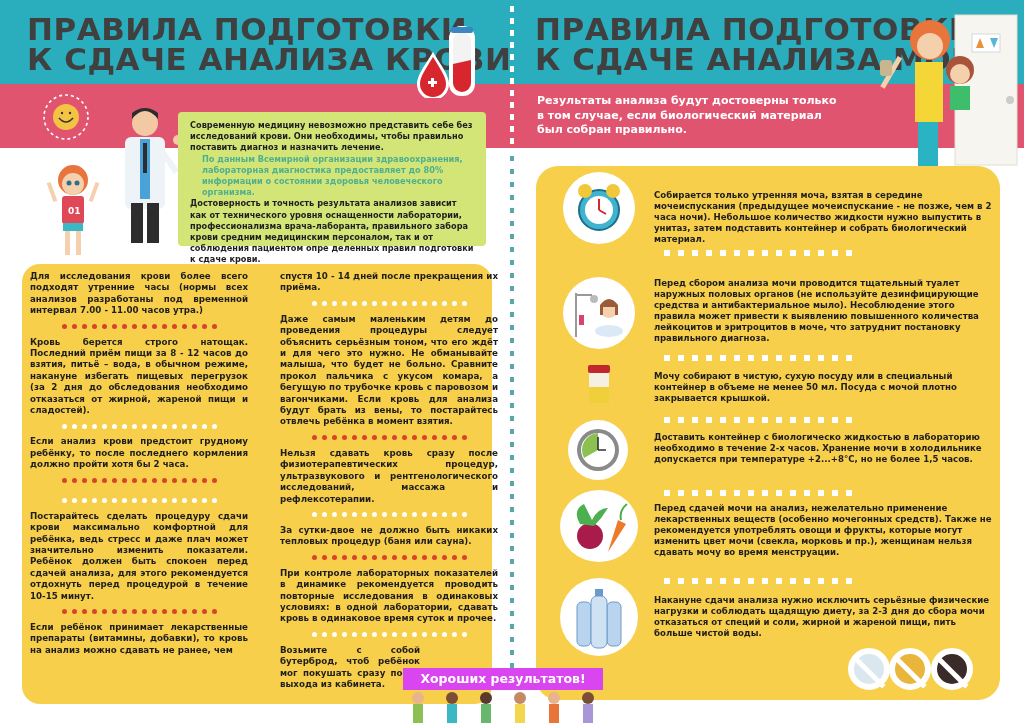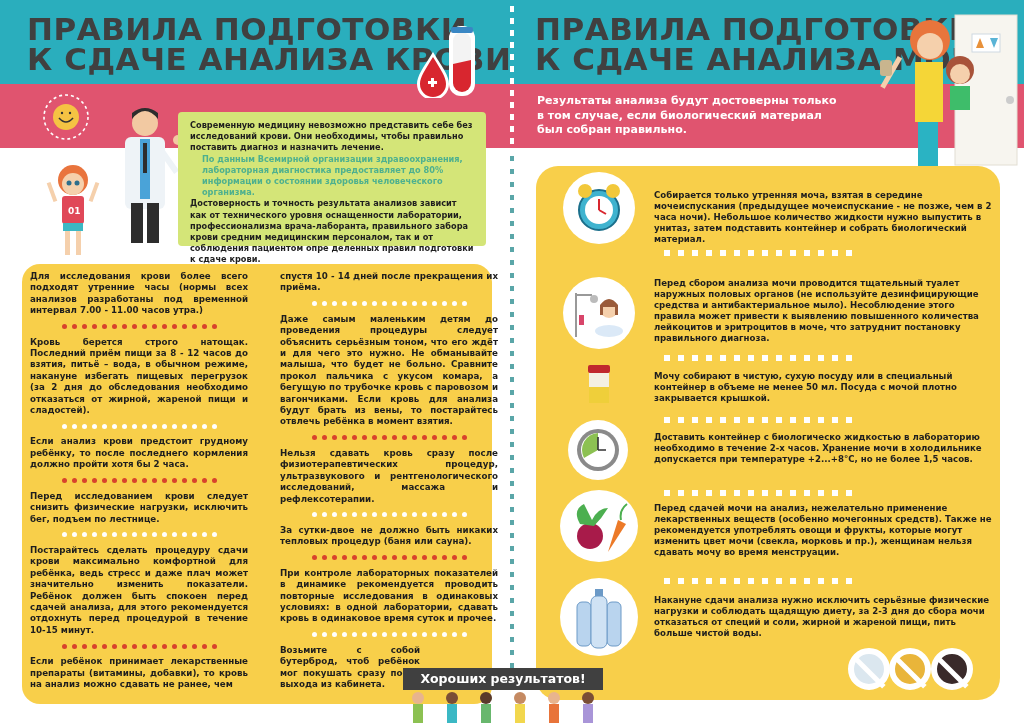--- a/index.html
+++ b/index.html
@@ -43,21 +43,21 @@
   .ycard-right { position: absolute; left: 536px; top: 166px; width: 464px; height: 534px; background: #f8cf4a;
     border-radius: 22px; }
   .rtext { position: absolute; left: 654px; width: 340px; font-size: 8.6px; line-height: 11px; font-weight: bold; }
   .sqdots { position: absolute; left: 664px; height: 6px; display: flex; gap: 8px; }
   .sqdots span { width: 6px; height: 6px; background: #ffffff; display: inline-block; }
 
   .icon-circle { position: absolute; background: #ffffff; border-radius: 50%; display: flex; align-items: center;
     justify-content: center; }
 
   
-  .banner { position: absolute; left: 403px; top: 668px; width: 200px; height: 22px; background: #404040;
+  .banner { position: absolute; left: 403px; top: 668px; width: 200px; height: 22px; background: #d946ef;
     color: #fff; font-weight: bold; font-size: 12.5px; text-align: center; line-height: 22px; }
   .people { position: absolute; left: 400px; top: 690px; width: 210px; height: 33px; display: flex; gap: 2px; }
 
   .nosign { position: absolute; width: 42px; height: 42px; border-radius: 50%; border: 6px solid #ffffff;
     background: #f0f0f0; }
   .nosign::after { content: ""; position: absolute; left: 50%; top: -3px; width: 5px; height: 42px;
     background: #ffffff; transform: translateX(-50%) rotate(-45deg); }
 </style>
 </head>
 <body>
@@ -176,21 +176,20 @@
       <span></span>
       <span></span>
       <span></span>
       <span></span>
       <span></span>
       <span></span>
       <span></span>
       <span></span>
       <span></span>
     </div>
-  <p>Перед исследованием крови следует снизить физические нагрузки, исключить бег, подъем по лестнице.</p>
   <div class="dots white">
       <span></span>
       <span></span>
       <span></span>
       <span></span>
       <span></span>
       <span></span>
       <span></span>
       <span></span>
       <span></span>

